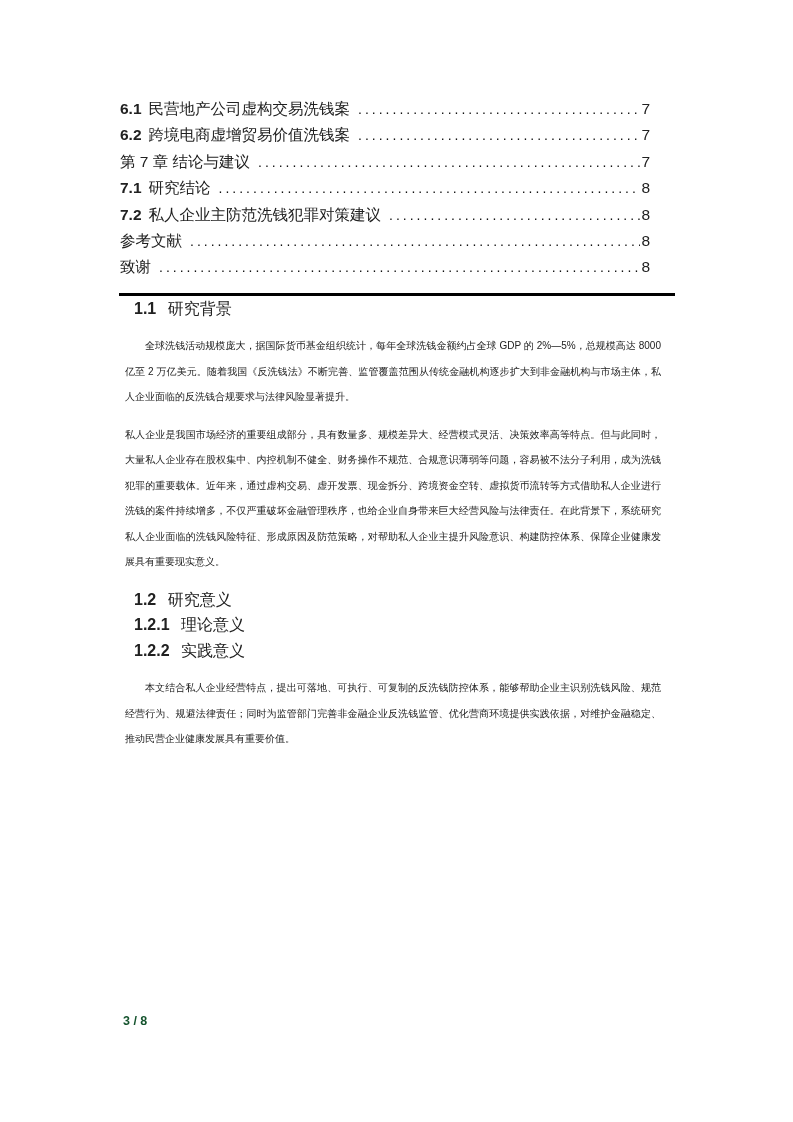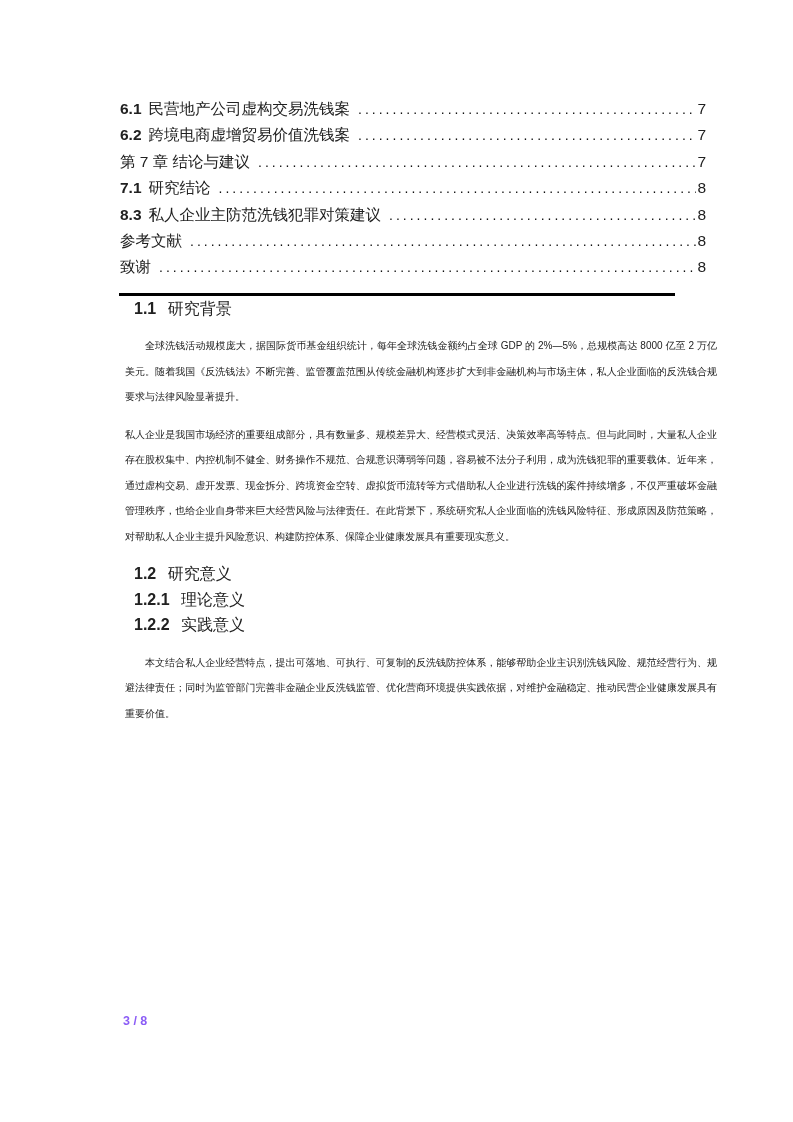--- a/index.html
+++ b/index.html
@@ -5,21 +5,21 @@
   html,body{margin:0;padding:0;background:#ffffff;}
   .page{
     position:relative;
     width:793px;height:1122px;
     margin:0 auto;
     background:#ffffff;
     color:#212121;
     font-family:"Liberation Sans","DejaVu Sans",sans-serif;
     overflow:hidden;
     box-sizing:border-box;
-    padding:96px 64px 0 113px;
+    padding:96px 120px 0 113px;
   }
   
   .toc{margin-left:7px;margin-right:23px;font-size:15.5px;}
   .toc-row{display:flex;align-items:baseline;line-height:25.4px;}
   .toc-num{font-weight:700;margin-right:7px;white-space:nowrap;}
   .toc-num:empty{margin-right:0;}
   .toc-label{white-space:nowrap;}
   .toc-leader{
     flex:1;overflow:hidden;white-space:nowrap;
     margin:0 1px 0 8px;
@@ -39,21 +39,21 @@
   .hnum{font-weight:700;margin-right:7px;}
   .htext{font-weight:500;}
   .para{
     margin:12px;font-size:10px;line-height:25.5px;
     text-align:justify;
   }
   .para.indent{text-indent:2em;}
   
   .footer{
     position:absolute;left:123px;top:1014px;
-    font-size:12.5px;font-weight:700;color:#8b5cf6;
+    font-size:12.5px;font-weight:700;color:#14532d;
   }
 </style>
 </head>
 <body>
 
 <div class="page">
 
   <section class="toc">
     <div class="toc-row">
       <span class="toc-num">6.1</span>
@@ -73,21 +73,21 @@
       <span class="toc-leader">........................................................................................................................................................................</span>
       <span class="toc-page">7</span>
     </div>
     <div class="toc-row">
       <span class="toc-num">7.1</span>
       <span class="toc-label">研究结论</span>
       <span class="toc-leader">........................................................................................................................................................................</span>
       <span class="toc-page">8</span>
     </div>
     <div class="toc-row">
-      <span class="toc-num">8.3</span>
+      <span class="toc-num">7.2</span>
       <span class="toc-label">私人企业主防范洗钱犯罪对策建议</span>
       <span class="toc-leader">........................................................................................................................................................................</span>
       <span class="toc-page">8</span>
     </div>
     <div class="toc-row">
       <span class="toc-num"></span>
       <span class="toc-label">参考文献</span>
       <span class="toc-leader">........................................................................................................................................................................</span>
       <span class="toc-page">8</span>
     </div>

